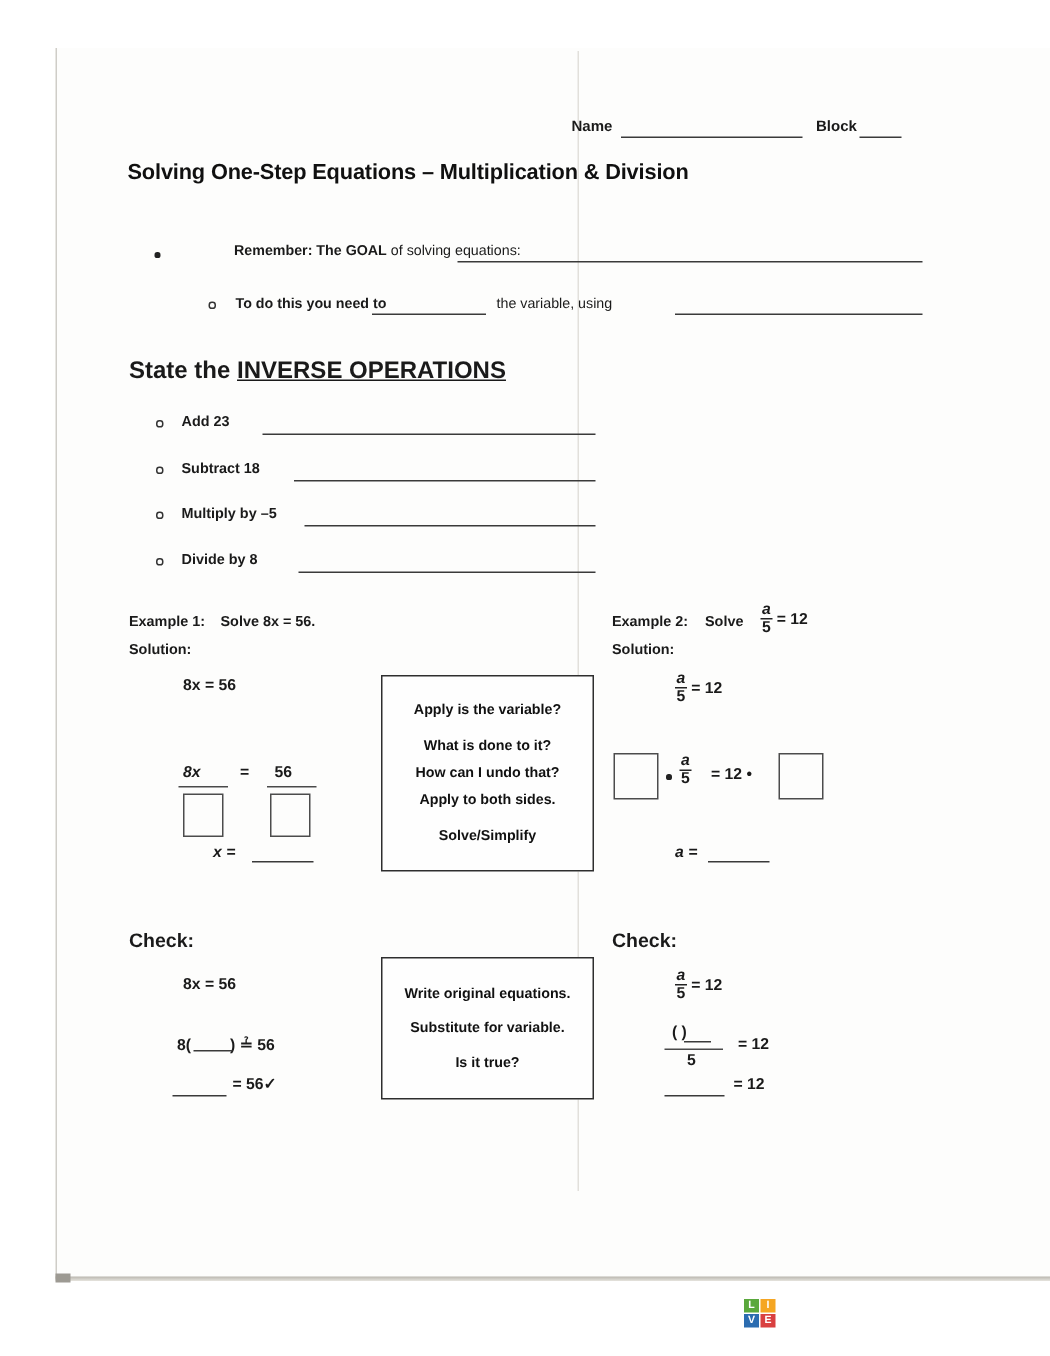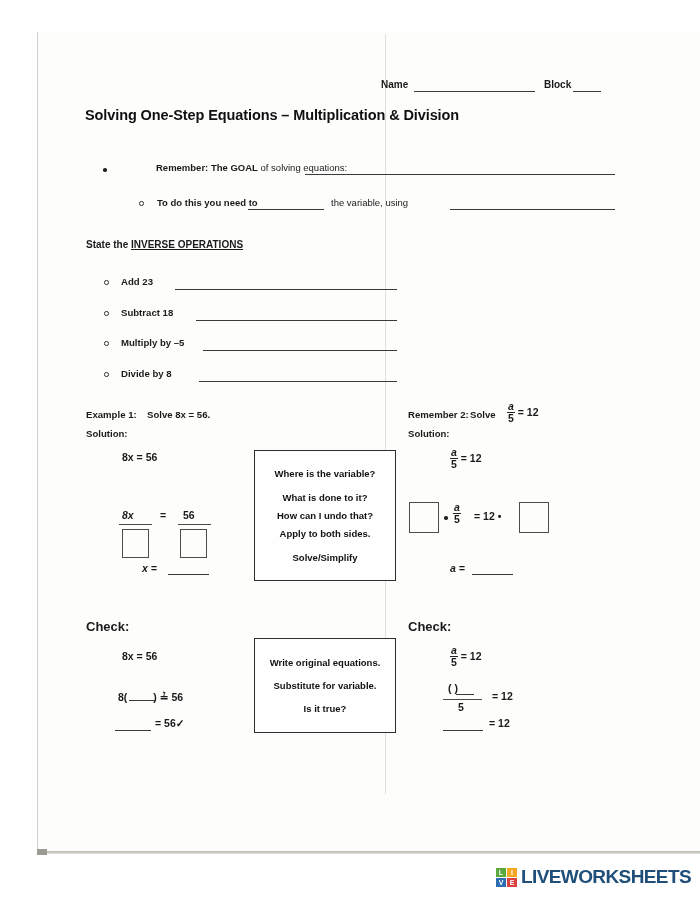--- a/index.html
+++ b/index.html
@@ -114,21 +114,21 @@
     width: 4.5px; height: 4.5px;
     border: 1px solid #333; border-radius: 50%;
     box-sizing: border-box;
   }
   #todo-text1 { left: 157px; top: 198px; font-size: 9.5px; }
   #todo-rule1 { left: 248px; top: 209px; width: 76px; }
   #todo-text2 { left: 331px; top: 198px; font-size: 9.5px; }
   #todo-rule2 { left: 450px; top: 209px; width: 165px; }
 
   
-  #inverse-heading { left: 86px; top: 240px; font-size: 10px; }
+  #inverse-heading { left: 86px; top: 240px; font-size: 16px; }
   #inverse-heading .u { text-decoration: underline; }
 
   .io-circle {
     width: 4.5px; height: 4.5px;
     border: 1px solid #333; border-radius: 50%;
     box-sizing: border-box;
     position: absolute; left: 104px;
   }
   .io-label { position: absolute; left: 121px; font-size: 9.6px; font-weight: bold; white-space: nowrap; }
   .io-rule  { position: absolute; height: 0; border-bottom: 1.3px solid #3a3a3a; }
@@ -290,21 +290,21 @@
 <div class="t eqtext ital" id="ex1-div-num-l">8x</div>
 <div class="thinrule" id="ex1-div-rule-l"></div>
 <div class="t eqtext" id="ex1-eqsign">=</div>
 <div class="t eqtext" id="ex1-div-num-r">56</div>
 <div class="thinrule" id="ex1-div-rule-r"></div>
 <div class="boxsq" id="ex1-box-l"></div>
 <div class="boxsq" id="ex1-box-r"></div>
 <div class="t eqtext ital" id="ex1-ans">x  =</div>
 <div class="rule" id="ex1-ans-rule"></div>
 
-<div class="t ex-head" style="left:408px; top:410px;">Remember 2:</div>
+<div class="t ex-head" style="left:408px; top:410px;">Example 2:</div>
 <div class="t ex-head" style="left:470px; top:410px;">Solve</div>
 <div class="t" style="left:507px; top:402px; font-size:10.5px;">
   <span class="frac">
     <span class="num">a</span>
     <span class="den">5</span>
   </span>
   <span class="b" style="font-size:10.5px;">= 12</span>
 </div>
 <div class="t ex-head" style="left:408px; top:429px;">Solution:</div>
 
@@ -323,21 +323,21 @@
     <span class="num">a</span>
     <span class="den">5</span>
   </span>
 </div>
 <div class="t eqtext" id="ex2-eq2">= 12 •</div>
 <div class="boxsq" id="ex2-box-r"></div>
 <div class="t eqtext ital" id="ex2-ans">a  =</div>
 <div class="rule" id="ex2-ans-rule"></div>
 
 <div class="callout" id="callout1">
-  <div class="line">Where is the variable?</div>
+  <div class="line">Apply is the variable?</div>
   <div class="line" style="height:13px;"></div>
   <div class="line">What is done to it?</div>
   <div class="line" style="margin-top:7px;">How can I undo that?</div>
   <div class="line" style="margin-top:7px;">Apply to both sides.</div>
   <div class="line" style="height:13px;"></div>
   <div class="line">Solve/Simplify</div>
 </div>
 
 <div class="t check-head" style="left:86px; top:620px;">Check:</div>
 <div class="t eqtext" id="chk1-eq1">8x  =  56</div>
@@ -372,14 +372,13 @@
   <div class="line">Is it true?</div>
 </div>
 
 <div id="logo">
   <div id="logo-mark">
     <span id="logo-sq-0" style="background: rgb(90, 168, 60);">L</span>
     <span id="logo-sq-1" style="background: rgb(245, 166, 35);">I</span>
     <span id="logo-sq-2" style="background: rgb(43, 108, 176);">V</span>
     <span id="logo-sq-3" style="background: rgb(217, 64, 64);">E</span>
   </div>
-  <div id="logo-text" style="color: rgb(31, 78, 121);">LIVEWORKSHEETS</div>
 </div>
 
 </body></html>

